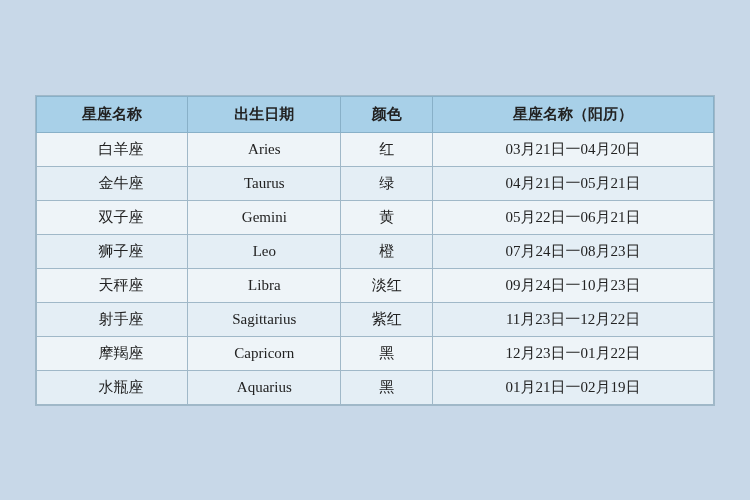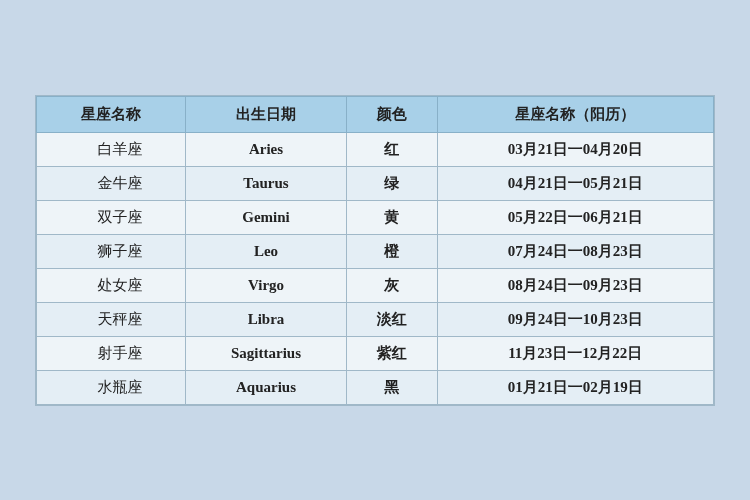--- a/index.html
+++ b/index.html
@@ -40,21 +40,20 @@
       margin-top: 36px;
     }
 
     tbody tr td {
       border: 1px solid #a0b8c8;
       padding: 7px 10px;
       text-align: center;
       font-size: 15px;
       color: #222;
       background-color: #eef4f8;
-      font-weight: bold;
     }
 
     tbody tr:nth-child(even) td {
       background-color: #e4eef5;
     }
 
     tbody tr td:first-child {
       font-weight: normal;
       padding-left: 28px;
     }
@@ -91,38 +90,38 @@
           <td>黄</td>
           <td>05月22日一06月21日</td>
         </tr>
         <tr>
           <td>狮子座</td>
           <td>Leo</td>
           <td>橙</td>
           <td>07月24日一08月23日</td>
         </tr>
         <tr>
-          <td>处女座</td>
-          <td>Virgo</td>
-          <td>灰</td>
-          <td>08月24日一09月23日</td>
-        </tr>
-        <tr>
           <td>天秤座</td>
           <td>Libra</td>
           <td>淡红</td>
           <td>09月24日一10月23日</td>
         </tr>
         <tr>
           <td>射手座</td>
           <td>Sagittarius</td>
           <td>紫红</td>
           <td>11月23日一12月22日</td>
         </tr>
         <tr>
+          <td>摩羯座</td>
+          <td>Capricorn</td>
+          <td>黑</td>
+          <td>12月23日一01月22日</td>
+        </tr>
+        <tr>
           <td>水瓶座</td>
           <td>Aquarius</td>
           <td>黑</td>
           <td>01月21日一02月19日</td>
         </tr>
       </tbody>
   </table>
 </div>
 
 </body></html>

